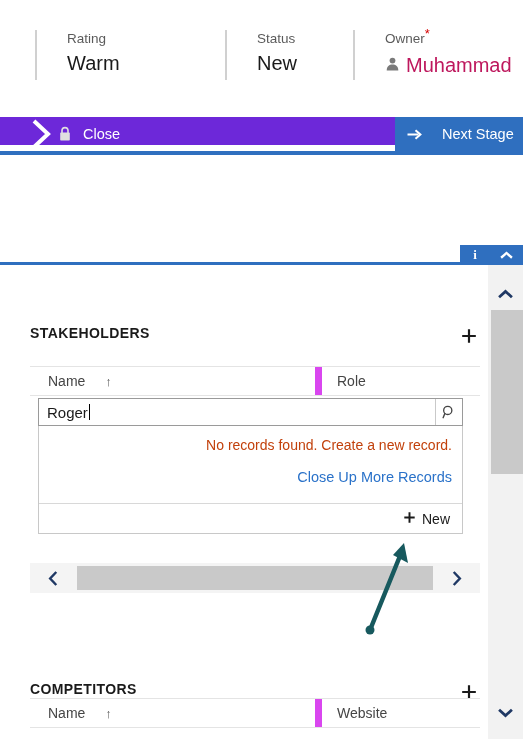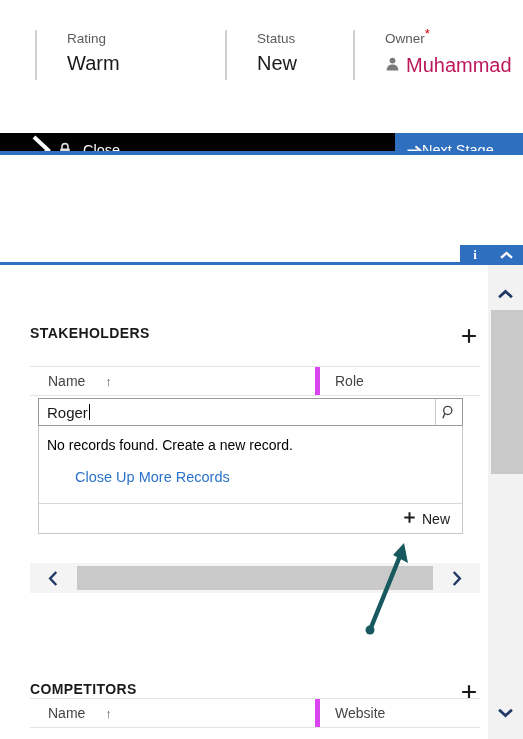--- a/index.html
+++ b/index.html
@@ -34,35 +34,34 @@
     font-size: 20px; color: #1a1a1a; line-height: 26px; margin-top: 2px;
     white-space: nowrap; font-weight: 400;
   }
   .sc-value.link { color: #be185d; }
   .owner-row { display:flex; align-items:center; gap:6px; margin-top:2px; }
   .person-icon { width: 15px; height: 16px; flex: 0 0 auto; }
 
   
   .stage-bar {
     position: absolute; left: 0; top: 117px; width: 523px; height: 28px;
-    background: #000000;
-    margin-top: 16px;
+    background: #6d28d9;
   }
   .stage-chevron {
     position: absolute; left: 30px; top: 0; width: 26px; height: 34px;
   }
   .stage-lock { position:absolute; left: 58px; top: 9px; width: 14px; height: 16px; }
   .stage-label {
     position: absolute; left: 83px; top: 0; height: 34px; line-height: 34px;
     font-size: 14.5px; color: #ffffff;
   }
   .next-stage-btn {
     position: absolute; right: 0; top: 0; width: 128px; height: 34px;
     background: #2f6fbf; color:#fff;
-    display:flex; align-items:center; gap:0; padding-left: 12px;
+    display:flex; align-items:center; gap:20px; padding-left: 12px;
     font-size: 14.5px; cursor: pointer;
   }
   .arrow-right-icon { width: 15px; height: 13px; flex:0 0 auto; }
 
   .blue-rule-top {
     position:absolute; left:0; top:151px; width:523px; height:4px; background:#2f6fbf;
   }
 
   
   .mid-blank {
@@ -108,21 +107,21 @@
   .grid-header {
     position:absolute; left: 30px; width: 450px; height: 30px;
     border-top: 1px solid #e4e4e4; border-bottom: 1px solid #e4e4e4;
     display:flex; align-items:center;
   }
   .gh-col {
     font-size: 14px; color:#454545; display:flex; align-items:center; gap:20px;
     height: 100%; cursor: pointer;
   }
   .gh-col.c1 { width: 285px; padding-left: 18px; }
-  .gh-col.c2 { width: 165px; padding-left: 15px; border-left: 5px solid #d946ef; }
+  .gh-col.c2 { width: 165px; padding-left: 15px; border-left: 7px solid #d946ef; }
   .sort-asc { font-size: 13px; color:#555; }
 
   
   .lookup-wrap { position:absolute; left: 38px; width: 425px; }
   .lookup-input-row {
     position: relative; height: 28px; border: 1px solid #9a9a9a; background:#fff;
     display:flex; align-items:stretch;
   }
   .lookup-text {
     flex: 1; padding-left: 8px; font-size: 15px; color:#1a1a1a;
@@ -133,21 +132,21 @@
     margin-left: 1px;
   }
   .lookup-search-btn {
     width: 27px; border-left: 1px solid #c9c9c9; background:#fff;
     display:flex; align-items:center; justify-content:center; cursor:pointer;
   }
   .lookup-dropdown {
     border: 1px solid #c8c8c8; border-top: none; background:#fff;
   }
   .dd-msg {
-    padding: 11px 10px 4px 8px; font-size: 14px; color:#000000;
+    padding: 11px 10px 4px 8px; font-size: 14px; color:#c2410c;
   }
   .dd-link {
     padding: 12px 10px 18px 36px; font-size: 14.5px; color: #2a72c9; cursor:pointer;
   }
   .dd-footer {
     border-top: 1px solid #d8d8d8; height: 30px;
     display:flex; align-items:center; justify-content: flex-end; padding-right: 12px;
     gap: 6px; cursor: pointer;
   }
   .dd-new-plus { font-size: 16px; font-weight: 700; color:#1a1a1a; line-height: 1; }
@@ -269,21 +268,21 @@
     <div class="grid-header" style="top: 101px;">
       <div class="gh-col c1">
         <span>Name</span>
         <span class="sort-asc">↑</span>
       </div>
       <div class="gh-col c2">
         <span>Role</span>
       </div>
     </div>
 
-    <div class="lookup-wrap" style="top: 133px;">
+    <div class="lookup-wrap" style="top: 133px; text-align: right;">
       <div class="lookup-input-row">
         <div class="lookup-text">
           <span>Roger</span>
             <span class="caret"></span>
         </div>
         <div class="lookup-search-btn">
           <svg viewBox="0 0 18 18" width="16" height="16" aria-hidden="true">
             <circle cx="7.6" cy="7.2" r="4.6" fill="none" stroke="#444" stroke-width="1.5"></circle>
             <path d="M4.2 11 L2.4 15.4" stroke="#444" stroke-width="1.6" fill="none" stroke-linecap="round"></path>
           </svg>

